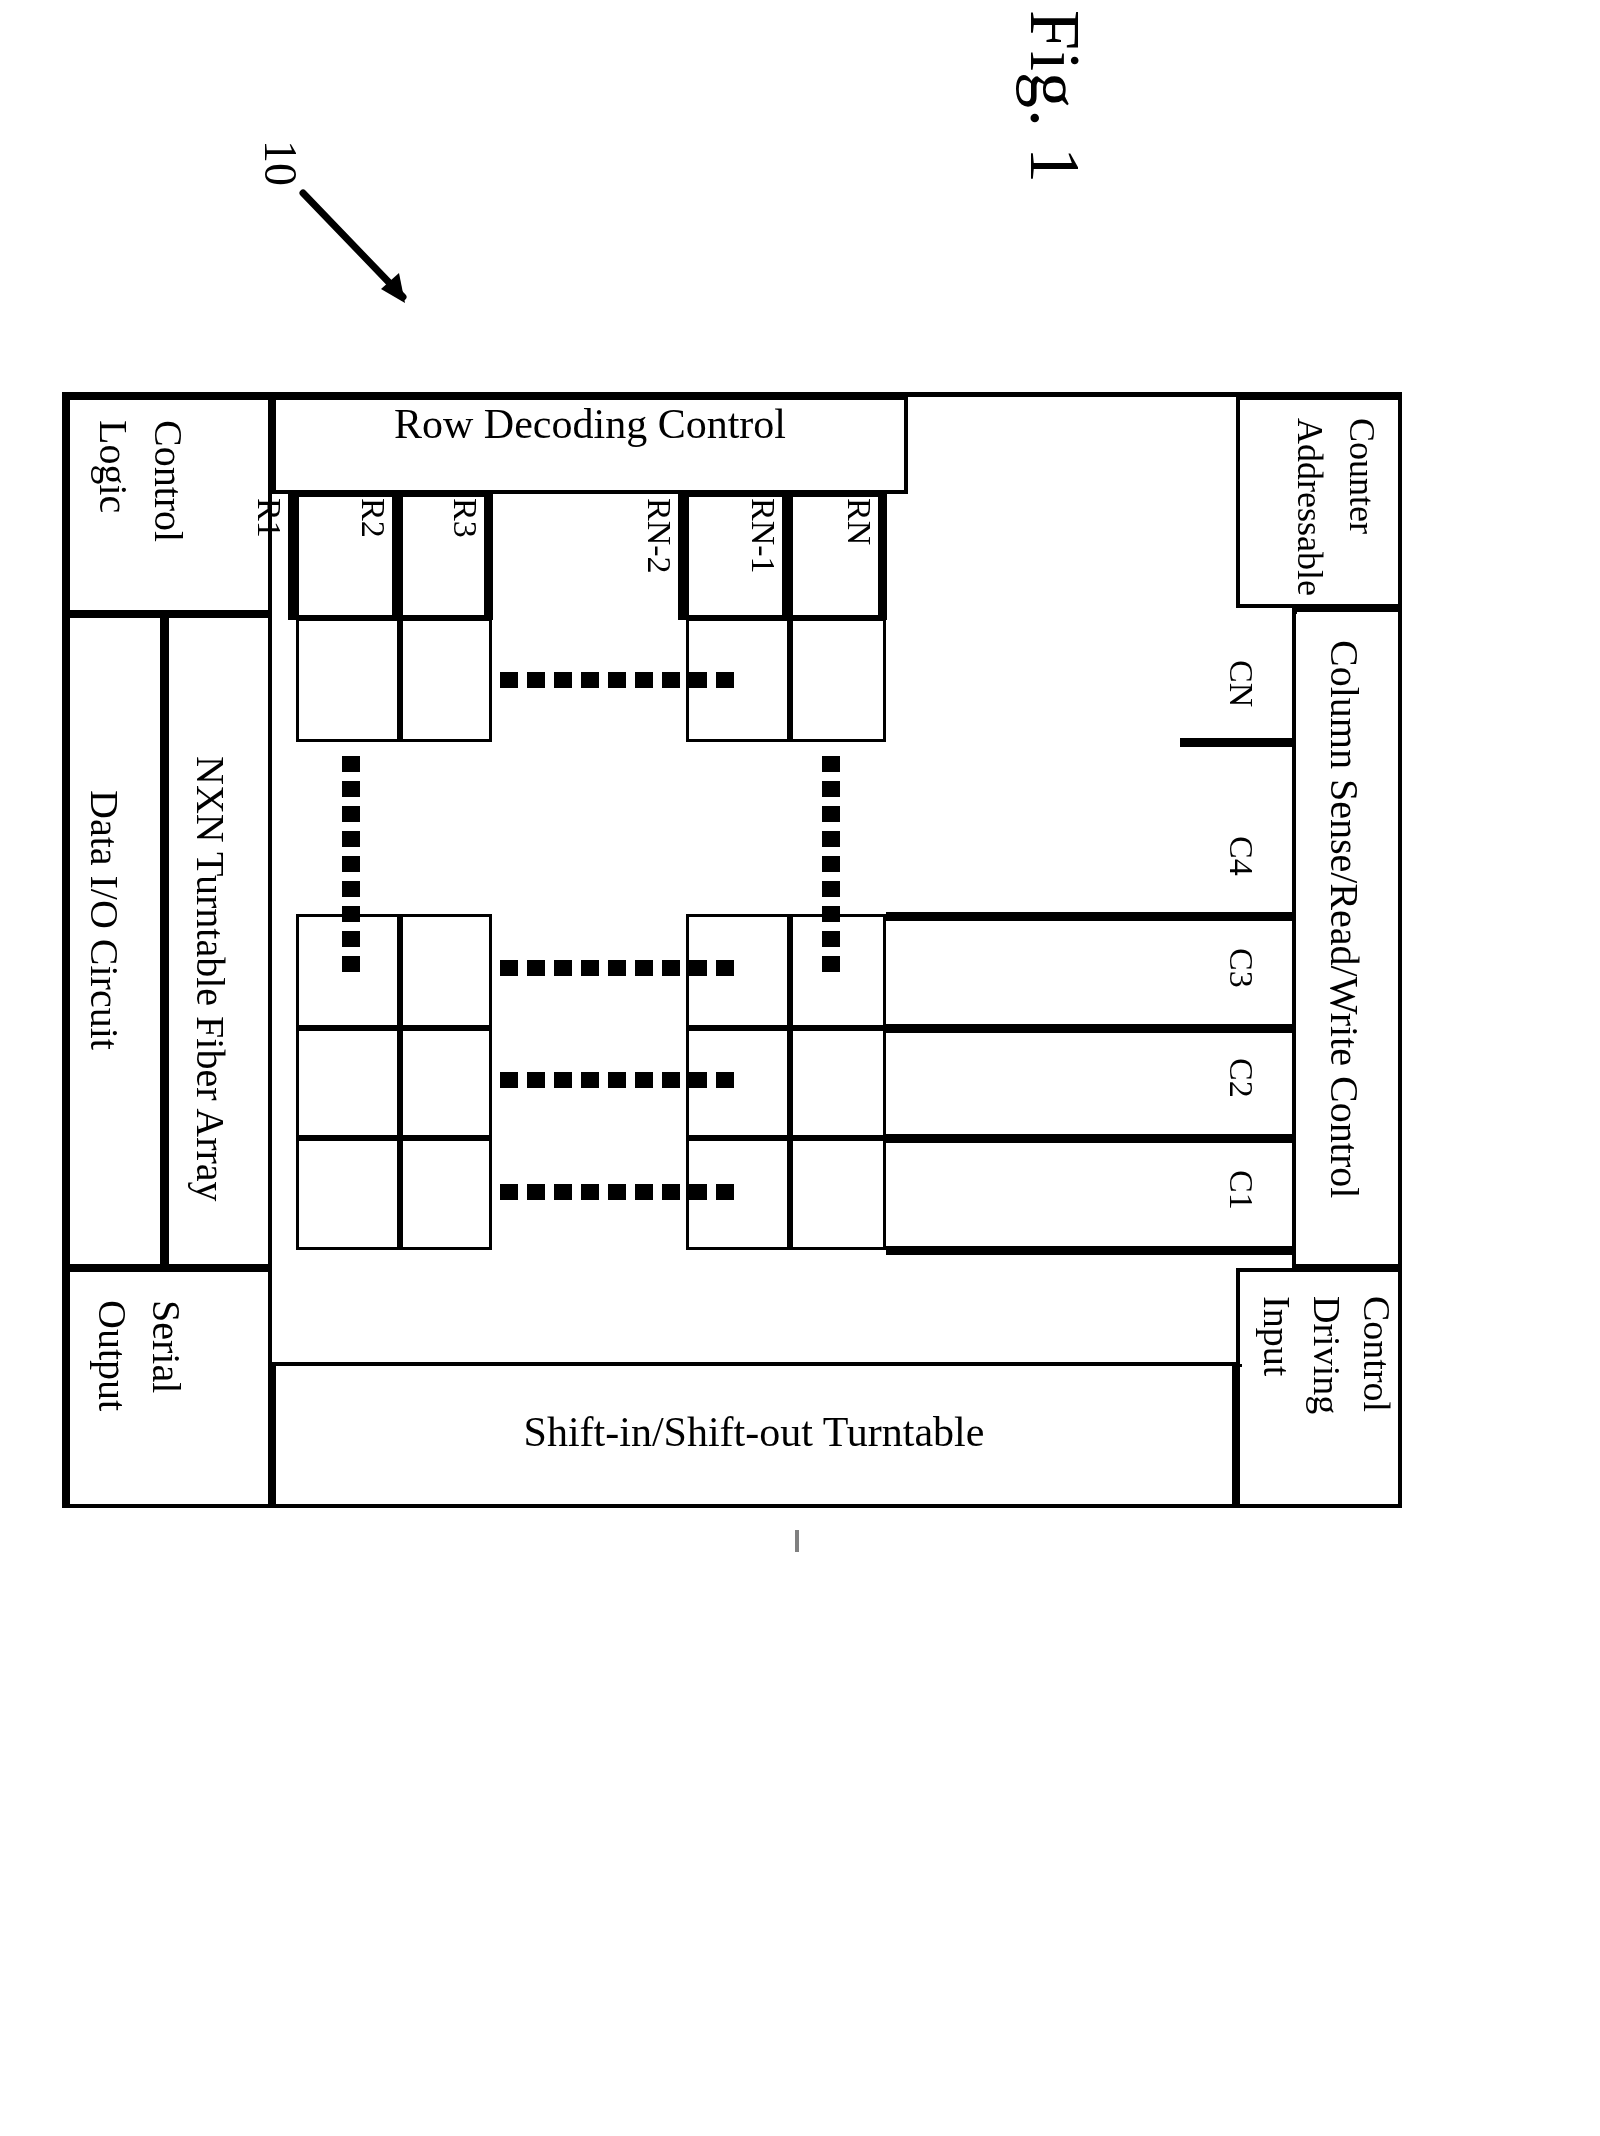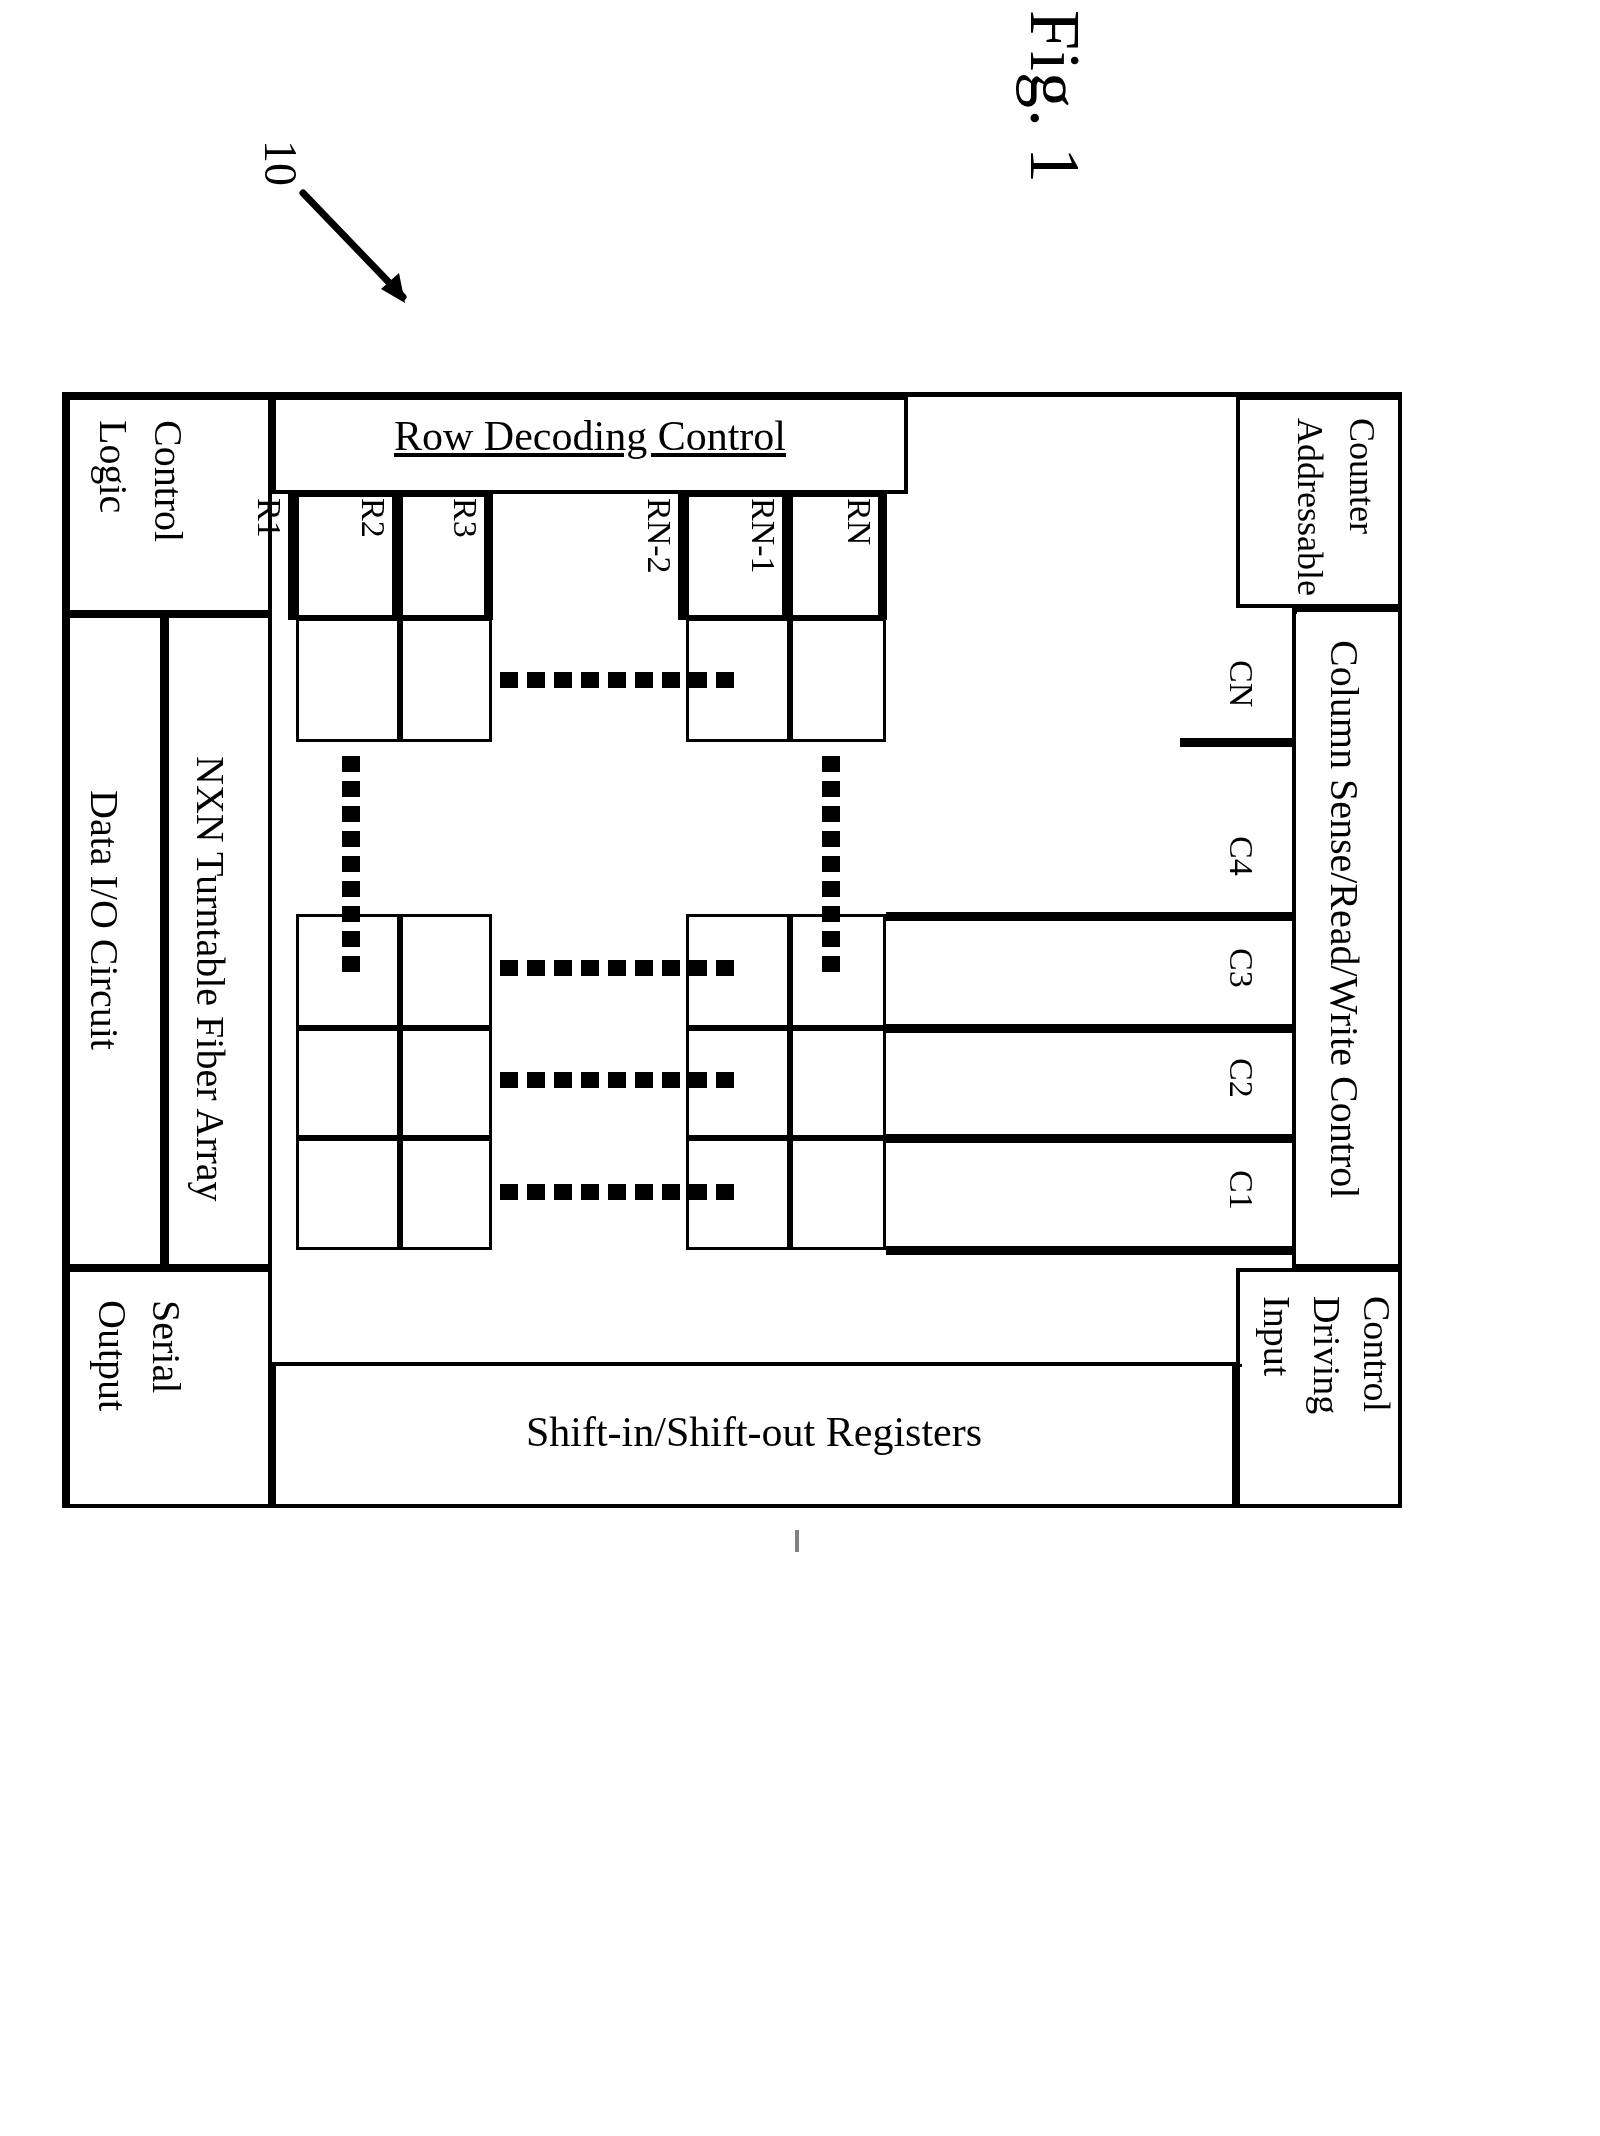--- a/index.html
+++ b/index.html
@@ -166,21 +166,21 @@
 
 <div id="device"></div>
 
 <div class="blk" style="left:66px; top:396px; width:206px; height:218px;">
 </div>
 <div class="vtxt" style="left:190px; top:420px; transform:rotate(90deg);">Control</div>
 <div class="vtxt" style="left:135px; top:420px; transform:rotate(90deg);">Logic</div>
 
 <div class="blk" style="left:272px; top:396px; width:636px; height:98px;">
 </div>
-<div class="htxt" style="left:272px; top:412px; width:636px;text-decoration:underline;">Row Decoding Control</div>
+<div class="htxt" style="left:272px; top:400px; width:636px;">Row Decoding Control</div>
 
 <div class="blk" style="left:1236px; top:396px; width:166px; height:212px;">
 </div>
 <div class="vtxt" style="left:1330px; top:418px; transform:rotate(90deg); font-size:36px;">Addressable</div>
 <div class="vtxt" style="left:1382px; top:418px; transform:rotate(90deg); font-size:36px;">Counter</div>
 
 <div class="blk" style="left:66px; top:614px; width:98px; height:654px;">
 </div>
 <div class="vtxt" style="left:126px; top:790px; transform:rotate(90deg);">Data I/O Circuit</div>
 
@@ -192,21 +192,21 @@
 </div>
 <div class="vtxt" style="left:1366px; top:640px;  transform:rotate(90deg); font-size:40px;">Column Sense/Read/Write Control</div>
 
 <div class="blk" style="left:66px; top:1268px; width:206px; height:240px;">
 </div>
 <div class="vtxt" style="left:188px; top:1300px; transform:rotate(90deg);">Serial</div>
 <div class="vtxt" style="left:134px; top:1300px; transform:rotate(90deg);">Output</div>
 
 <div class="blk" style="left:272px; top:1362px; width:964px; height:146px;">
 </div>
-<div class="htxt" style="left:272px; top:1408px; width:964px;">Shift-in/Shift-out Registers</div>
+<div class="htxt" style="left:272px; top:1408px; width:964px;">Shift-in/Shift-out Turntable</div>
 
 <div class="blk" style="left:1236px; top:1268px; width:166px; height:240px;">
 </div>
 <div class="vtxt" style="left:1298px; top:1296px; transform:rotate(90deg); font-size:38px;">Input</div>
 <div class="vtxt" style="left:1348px; top:1296px; transform:rotate(90deg); font-size:38px;">Driving</div>
 <div class="vtxt" style="left:1398px; top:1296px; transform:rotate(90deg); font-size:38px;">Control</div>
 
 <div class="cell" style="left:296px; top:494px; width:104px; height:124px;"></div>
 <div class="cell" style="left:400px; top:494px; width:92px; height:124px;"></div>
 <div class="cell" style="left:296px; top:618px; width:104px; height:124px;"></div>

